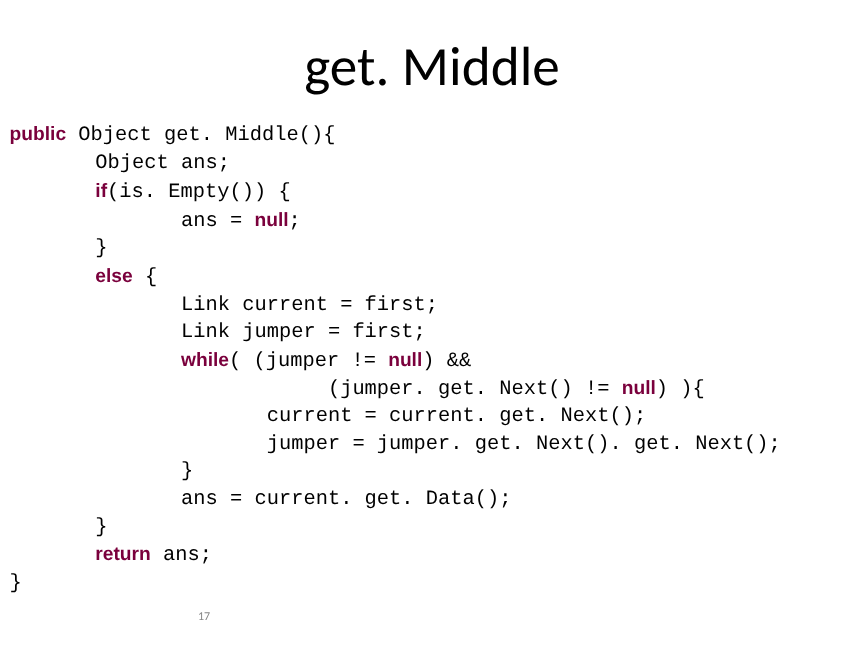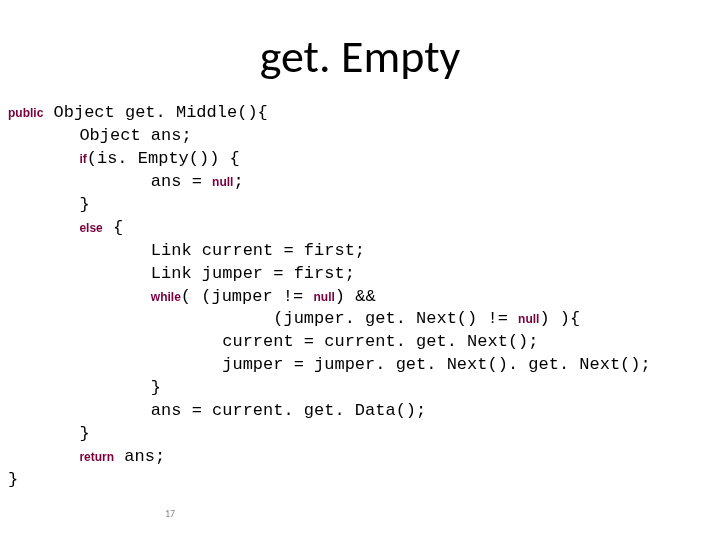--- a/index.html
+++ b/index.html
@@ -33,31 +33,31 @@
     font-size: 17px;
     line-height: 1.35;
     white-space: pre;
     padding-left: 8px;
     color: #000;
   }
   .kw {
     font-weight: bold;
     color: #7a003c; 
     font-family: Arial, sans-serif;
-    font-size: 12px;
+    font-size: 16px;
   }
   .pagenum {
     position: absolute;
     left: 165px;
     bottom: 20px;
     font-family: Calibri, Arial, sans-serif;
     font-size: 10px;
     color: #888;
   }
 </style>
 </head>
 <body>
 
 <div class="slide">
-  <h1 class="title">get. Empty</h1>
+  <h1 class="title">get. Middle</h1>
   <div class="code" id="code-block"><div><span class="kw">public</span><span> Object get. Middle(){</span></div><div><span>       Object ans;</span></div><div><span>       </span><span class="kw">if</span><span>(is. Empty()) {</span></div><div><span>              ans = </span><span class="kw">null</span><span>;</span></div><div><span>       }</span></div><div><span>       </span><span class="kw">else</span><span> {</span></div><div><span>              Link current = first;</span></div><div><span>              Link jumper = first;</span></div><div><span>              </span><span class="kw">while</span><span>( (jumper != </span><span class="kw">null</span><span>) &amp;&amp; </span></div><div><span>                          (jumper. get. Next() != </span><span class="kw">null</span><span>) ){</span></div><div><span>                     current = current. get. Next();</span></div><div><span>                     jumper = jumper. get. Next(). get. Next();</span></div><div><span>              }</span></div><div><span>              ans = current. get. Data();</span></div><div><span>       }</span></div><div><span>       </span><span class="kw">return</span><span> ans;</span></div><div><span>}</span></div></div>
   <div class="pagenum">17</div>
 </div>
 
 </body></html>

